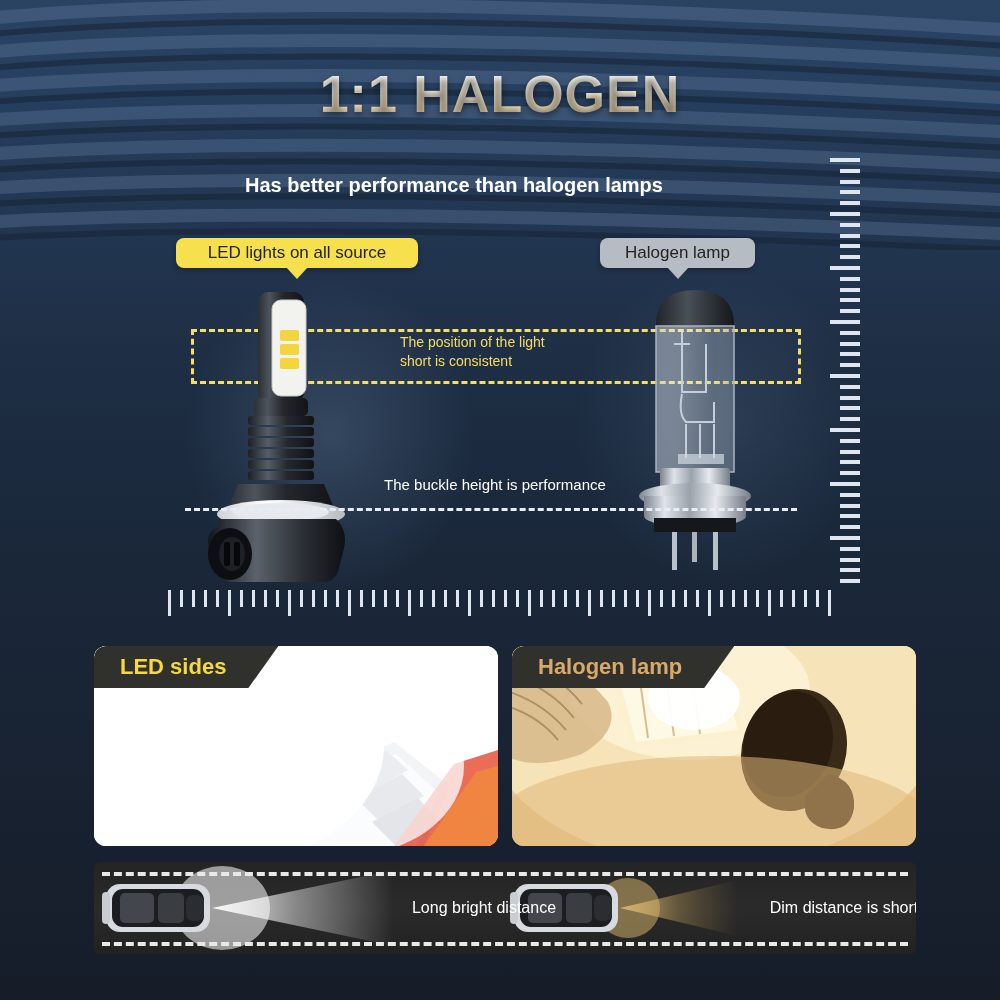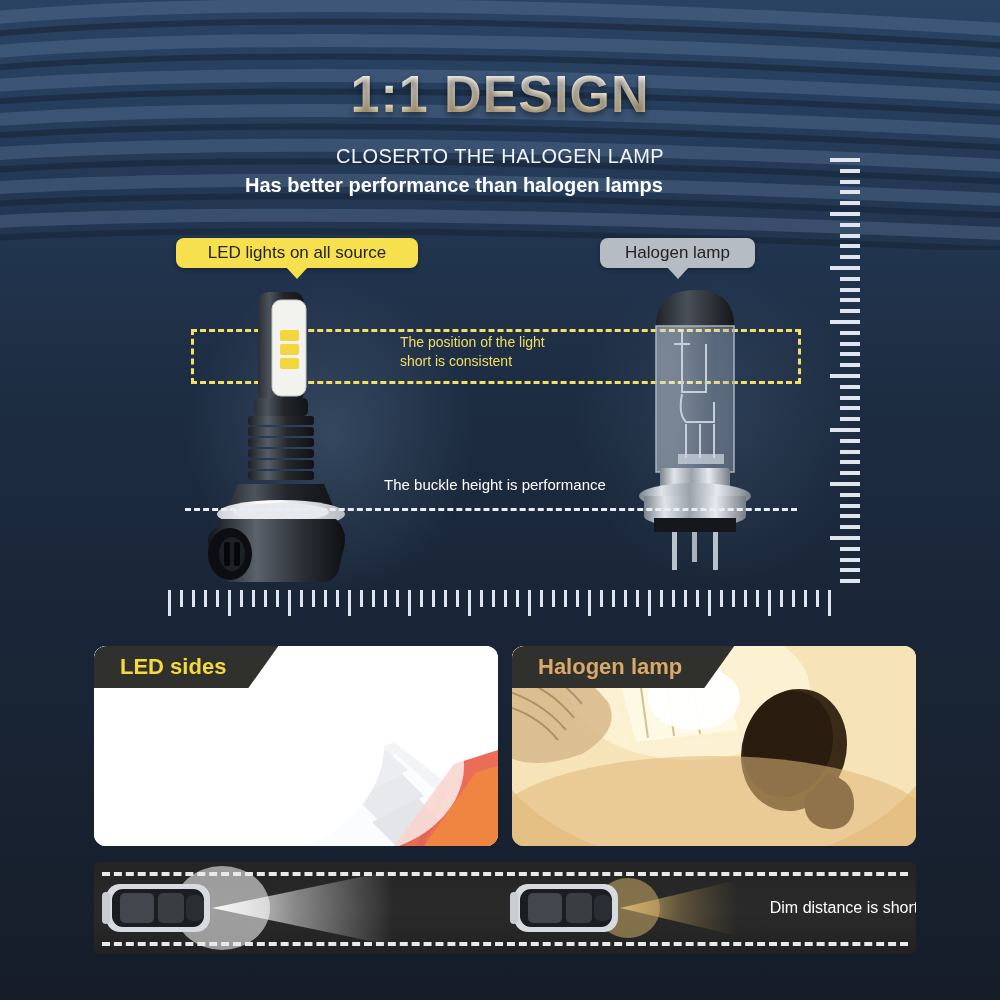--- a/index.html
+++ b/index.html
@@ -116,22 +116,21 @@
         <path d="M-10 170 Q 330 148 1010 182"></path>
         <path d="M-10 204 Q 330 184 1010 216"></path>
         <path d="M-10 238 Q 330 220 1010 250"></path>
       </g>
     </svg>
   </div>
 
   <div class="glow glow-led"></div>
   <div class="glow glow-hal"></div>
 
-  <div class="title">1:1 DESIGN</div>
-  <div class="sub1">CLOSERTO THE HALOGEN LAMP</div>
+  <div class="title">1:1 HALOGEN</div>
   <div class="sub2">Has better performance than halogen lamps</div>
 
   <div class="dashbox"></div>
   <div class="dashtext">
     <div>The position of the light</div>
     <div>short is consistent</div>
   </div>
 
   <div class="bulb led-bulb">
     <svg width="190" height="300" viewBox="0 0 190 300">
@@ -449,16 +448,17 @@
           <rect x="18" y="27" width="92" height="38" rx="11" fill="#1b1d20"></rect>
           <rect x="26" y="31" width="34" height="30" rx="5" fill="#43474d"></rect>
           <rect x="64" y="31" width="26" height="30" rx="5" fill="#3a3e43"></rect>
           <rect x="92" y="33" width="18" height="26" rx="7" fill="#2a2d31"></rect>
           <rect x="8" y="30" width="8" height="32" rx="4" fill="#c9ccd0"></rect>
         </g>
       </svg>
     </div>
     <div class="lane lane-top"></div>
     <div class="lane lane-bot"></div>
+    <div class="road-cap cap-led">Long bright distance</div>
     <div class="road-cap cap-hal">Dim distance is short</div>
   </div>
 
 </div>
 
 </body></html>

